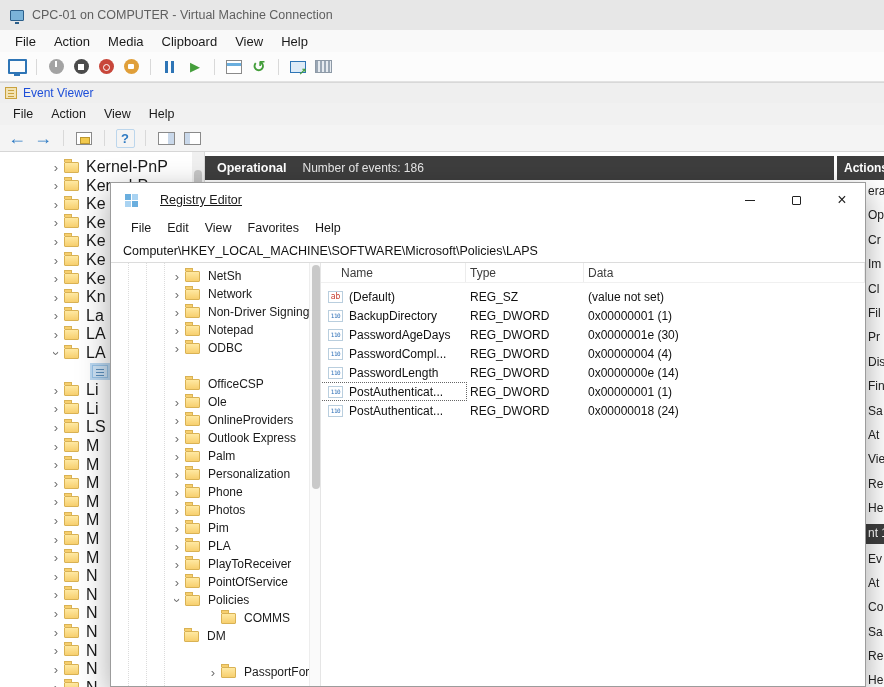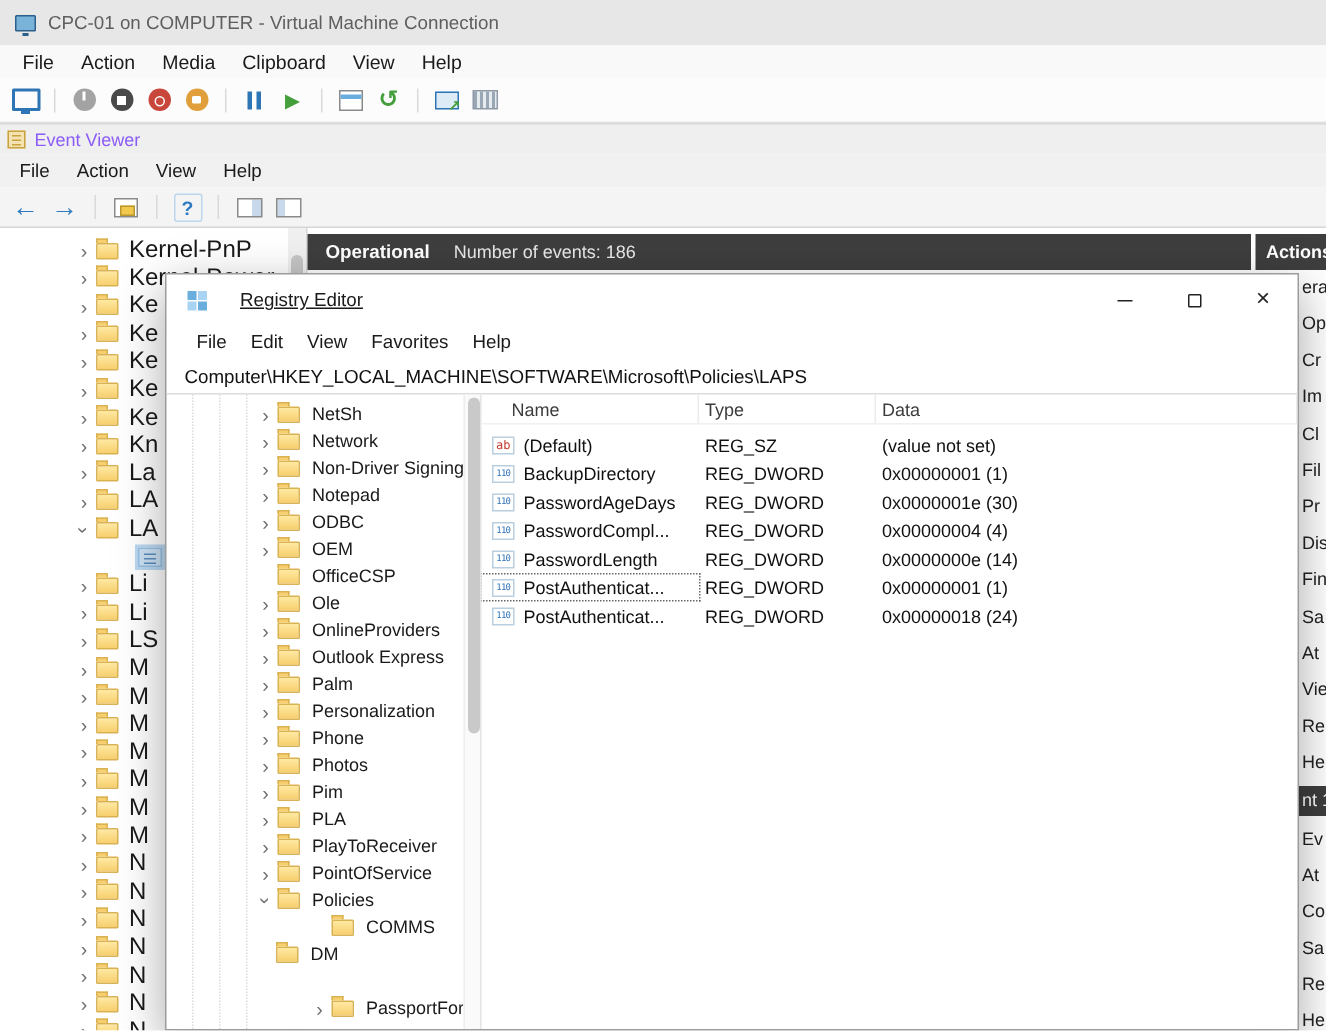--- a/index.html
+++ b/index.html
@@ -31,21 +31,21 @@
 .i-pause::after{content:"";position:absolute;left:12px;top:5px;width:3px;height:12px;background:#2e75b6;}
 .i-reset::before{content:"▶";color:#449e3b;font-size:13px;line-height:1;}
 .i-checkpoint::before{content:"";width:14px;height:12px;border:1px solid #8a8a8a;background:#fff;}
 .i-checkpoint::after{content:"";position:absolute;top:7px;left:4px;width:14px;height:3px;background:#6aaede;}
 .i-revert::before{content:"↺";color:#449e3b;font-size:16px;font-weight:bold;line-height:1;}
 .i-enhanced-session::before{content:"";width:14px;height:10px;border:1px solid #2e75b6;background:#ddebf7;}
 .i-enhanced-session::after{content:"↗";position:absolute;right:2px;bottom:1px;color:#449e3b;font-size:10px;font-weight:bold;line-height:1;}
 .i-share::before{content:"";width:15px;height:11px;border:1px solid #8d99a6;background:repeating-linear-gradient(90deg,#9aa7b5 0 2px,#e6ebf0 2px 4px);}
 
 
-.ev-titlebar{height:21px;background:#efefef;border-top:1px solid #d8d8d8;display:flex;align-items:center;gap:6px;padding-left:5px;color:#8b5cf6;font-size:12px;}
+.ev-titlebar{height:21px;background:#efefef;border-top:1px solid #d8d8d8;display:flex;align-items:center;gap:6px;padding-left:5px;color:#1d4ed8;font-size:12px;}
 .ev-icon{width:12px;height:12px;background:#f3e3b3;border:1px solid #c9a23f;position:relative;flex:none;}
 .ev-icon::before{content:"";position:absolute;left:2px;top:2px;right:2px;height:1px;background:#c9a23f;box-shadow:0 3px 0 #c9a23f,0 6px 0 #c9a23f;}
 .ev-menubar{height:22px;background:#f1f1f1;display:flex;align-items:center;padding-left:4px;font-size:12.5px;}
 .ev-toolbar{height:27px;background:#f4f4f4;border-bottom:1px solid #d6d6d6;display:flex;align-items:center;padding-left:6px;gap:4px;}
 .i-back::before{content:"←";color:#2f7bc3;font-size:18px;font-weight:bold;line-height:1;}
 .i-forward::before{content:"→";color:#2f7bc3;font-size:18px;font-weight:bold;line-height:1;}
 .i-console-tree::before{content:"";width:14px;height:11px;border:1px solid #8a8a8a;background:#fff;}
 .i-console-tree::after{content:"";position:absolute;left:7px;top:10px;width:8px;height:5px;background:#f2c94c;border:1px solid #bb9730;}
 .i-help::before{content:"?";color:#2f7bc3;font-weight:bold;font-size:13px;border:1px solid #bcd6ec;width:17px;height:17px;display:flex;align-items:center;justify-content:center;border-radius:2px;}
 .i-show-hide-action-pane::before{content:"";width:15px;height:11px;border:1px solid #8a8a8a;background:linear-gradient(90deg,#fff 0 9px,#c9d8ea 9px 15px);}
@@ -396,25 +396,20 @@
         <div class="rt-row" style="top: 58px; padding-left: 60px;">
           <span class="chev"></span>
           <span class="icon-folder"></span>
           <span class="rt-label">Notepad</span>
         </div>
         <div class="rt-row" style="top: 76px; padding-left: 60px;">
           <span class="chev"></span>
           <span class="icon-folder"></span>
           <span class="rt-label">ODBC</span>
         </div>
-        <div class="rt-row" style="top: 94px; padding-left: 60px;">
-          <span class="chev"></span>
-          <span class="icon-folder"></span>
-          <span class="rt-label">OEM</span>
-        </div>
         <div class="rt-row" style="top: 112px; padding-left: 60px;">
           <span class="chev" style="visibility: hidden;"></span>
           <span class="icon-folder"></span>
           <span class="rt-label">OfficeCSP</span>
         </div>
         <div class="rt-row" style="top: 130px; padding-left: 60px;">
           <span class="chev"></span>
           <span class="icon-folder"></span>
           <span class="rt-label">Ole</span>
         </div>

